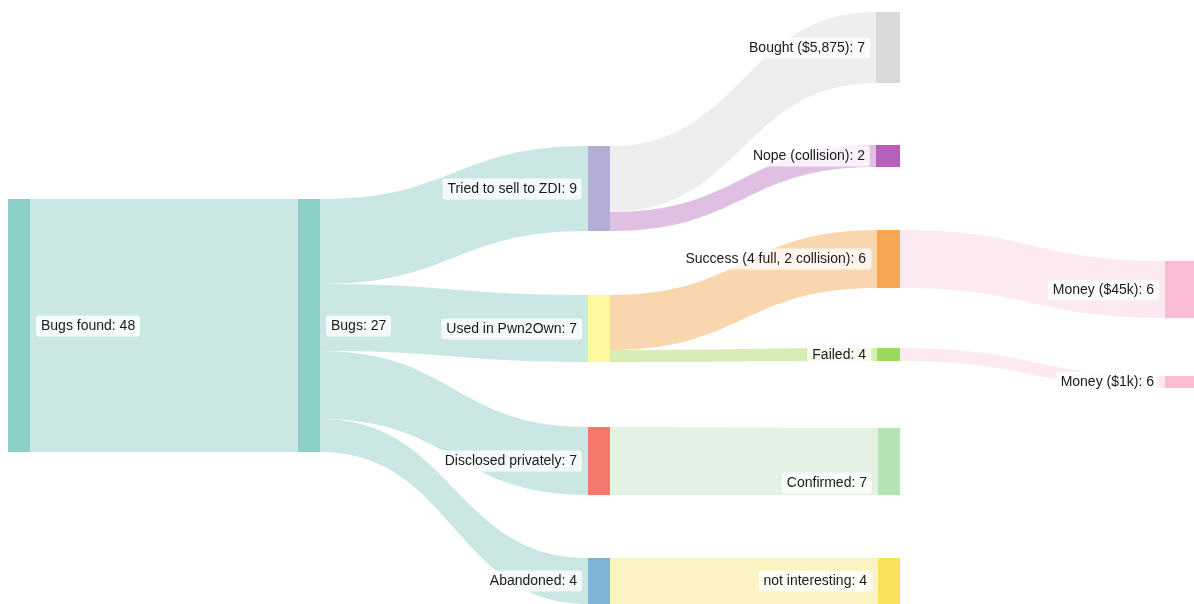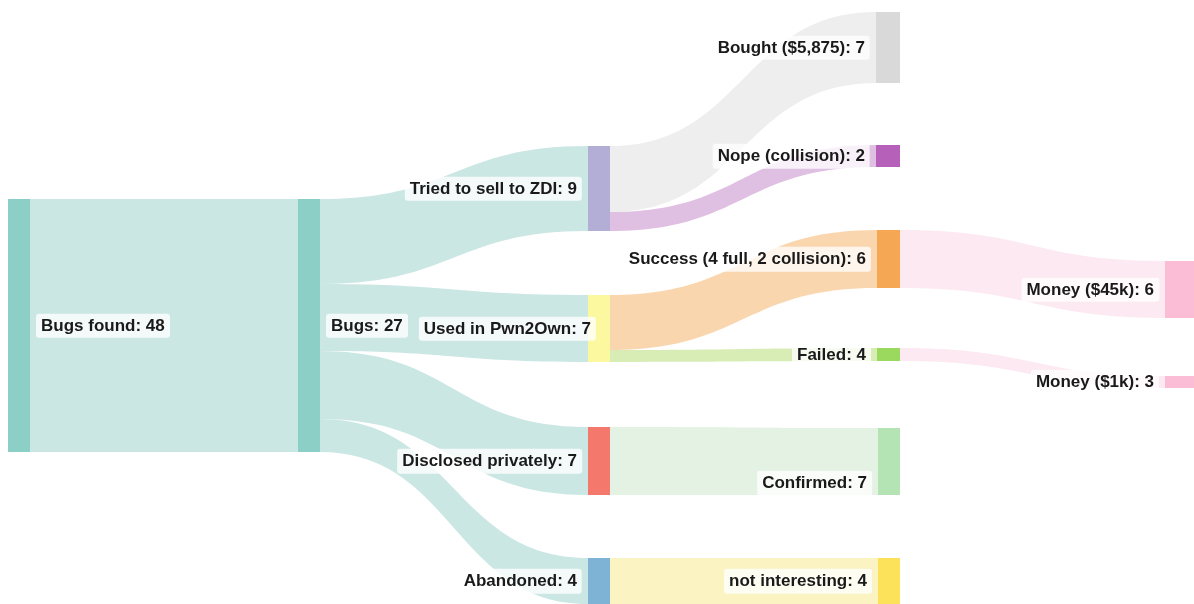--- a/index.html
+++ b/index.html
@@ -23,29 +23,28 @@
     position: absolute;
     top: 0;
     left: 0;
     width: 1194px;
     height: 604px;
     display: block;
   }
   .node-label {
     position: absolute;
     font-family: "Liberation Sans", sans-serif;
-    font-size: 17px;
+    font-size: 14px;
     color: #1a1a1a;
     background: rgba(255, 255, 255, 0.78);
     padding: 2px 5px 3px 5px;
     border-radius: 3px;
     white-space: nowrap;
     line-height: 1.15;
     pointer-events: none;
-    font-weight: bold;
   }
   .label-right { transform: translate(0, -50%); }
   .label-left  { transform: translate(-100%, -50%); }
 </style>
 </head>
 <body>
 
 <div id="sankey-root">
   <svg id="sankey-svg" viewBox="0 0 1194 604" preserveAspectRatio="none">
     <g id="links-layer">
@@ -77,25 +76,25 @@
         <rect x="878" y="428" width="22" height="67" fill="#b4e3b4"></rect>
         <rect x="878" y="558" width="22" height="46" fill="#fbe25a"></rect>
         <rect x="1165" y="261" width="29" height="57" fill="#fbbdd6"></rect>
         <rect x="1165" y="376" width="29" height="12" fill="#fbbdd6"></rect>
       </g>
   </svg>
   <div id="labels-layer">
       <div class="node-label label-right" style="top: 325.5px; left: 36px;">Bugs found: 48</div>
       <div class="node-label label-right" style="top: 325.5px; left: 326px;">Bugs: 27</div>
       <div class="node-label label-left" style="top: 188.5px; left: 582px; text-align: right;">Tried to sell to ZDI: 9</div>
-      <div class="node-label label-left" style="top: 328.5px; left: 582px; margin-left: 14px;">Used in Pwn2Own: 7</div>
+      <div class="node-label label-left" style="top: 328.5px; left: 582px;">Used in Pwn2Own: 7</div>
       <div class="node-label label-left" style="top: 461px; left: 582px; text-align: right;">Disclosed privately: 7</div>
       <div class="node-label label-left" style="top: 581px; left: 582px;">Abandoned: 4</div>
       <div class="node-label label-left" style="top: 47.5px; left: 870px;">Bought ($5,875): 7</div>
       <div class="node-label label-left" style="top: 156px; left: 870px;">Nope (collision): 2</div>
       <div class="node-label label-left" style="top: 259px; left: 871px; text-align: center;">Success (4 full, 2 collision): 6</div>
       <div class="node-label label-left" style="top: 354.5px; left: 871px;">Failed: 4</div>
       <div class="node-label label-left" style="top: 483px; left: 872px;">Confirmed: 7</div>
       <div class="node-label label-left" style="top: 581px; left: 872px;">not interesting: 4</div>
       <div class="node-label label-left" style="top: 289.5px; left: 1159px;">Money ($45k): 6</div>
-      <div class="node-label label-left" style="top: 382px; left: 1159px;">Money ($1k): 3</div>
+      <div class="node-label label-left" style="top: 382px; left: 1159px;">Money ($1k): 6</div>
     </div>
 </div>
 
 </body></html>

